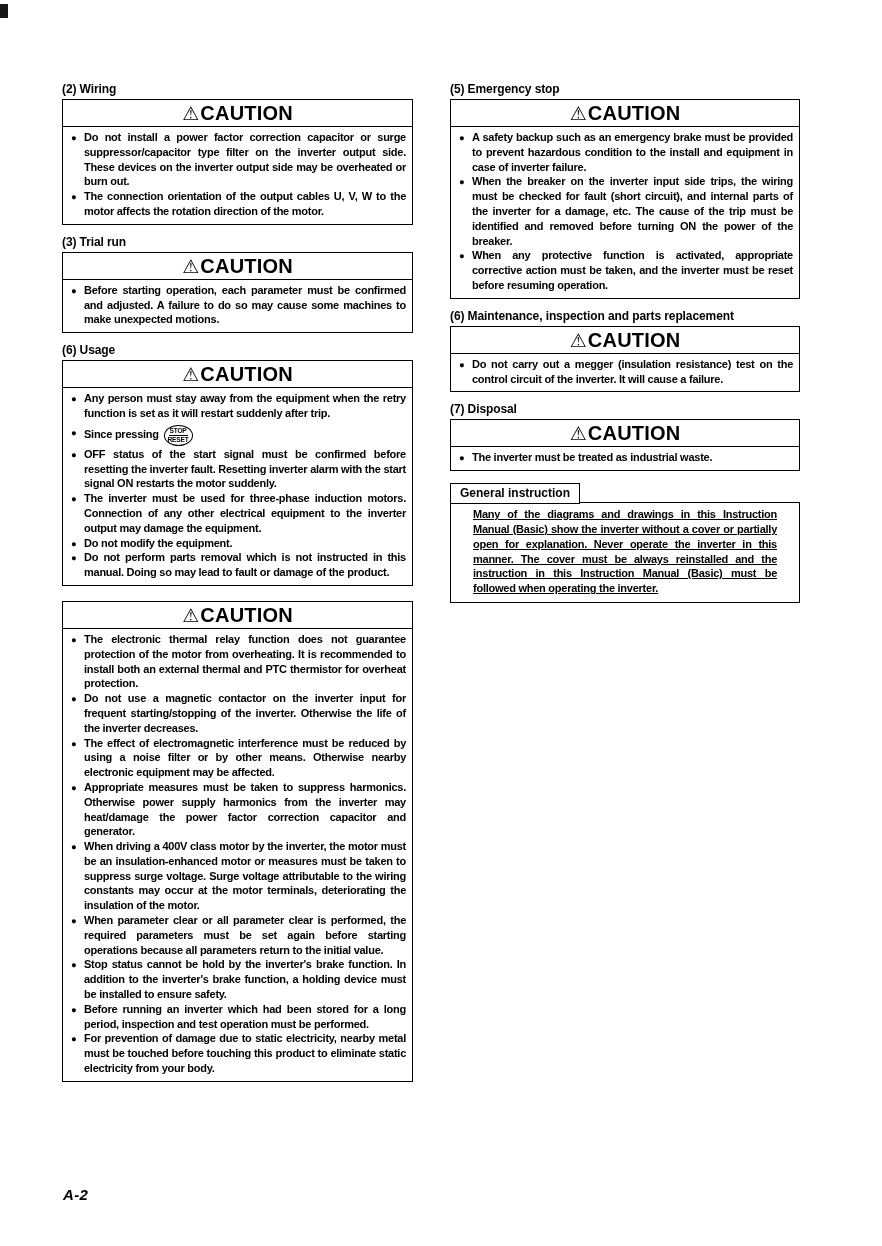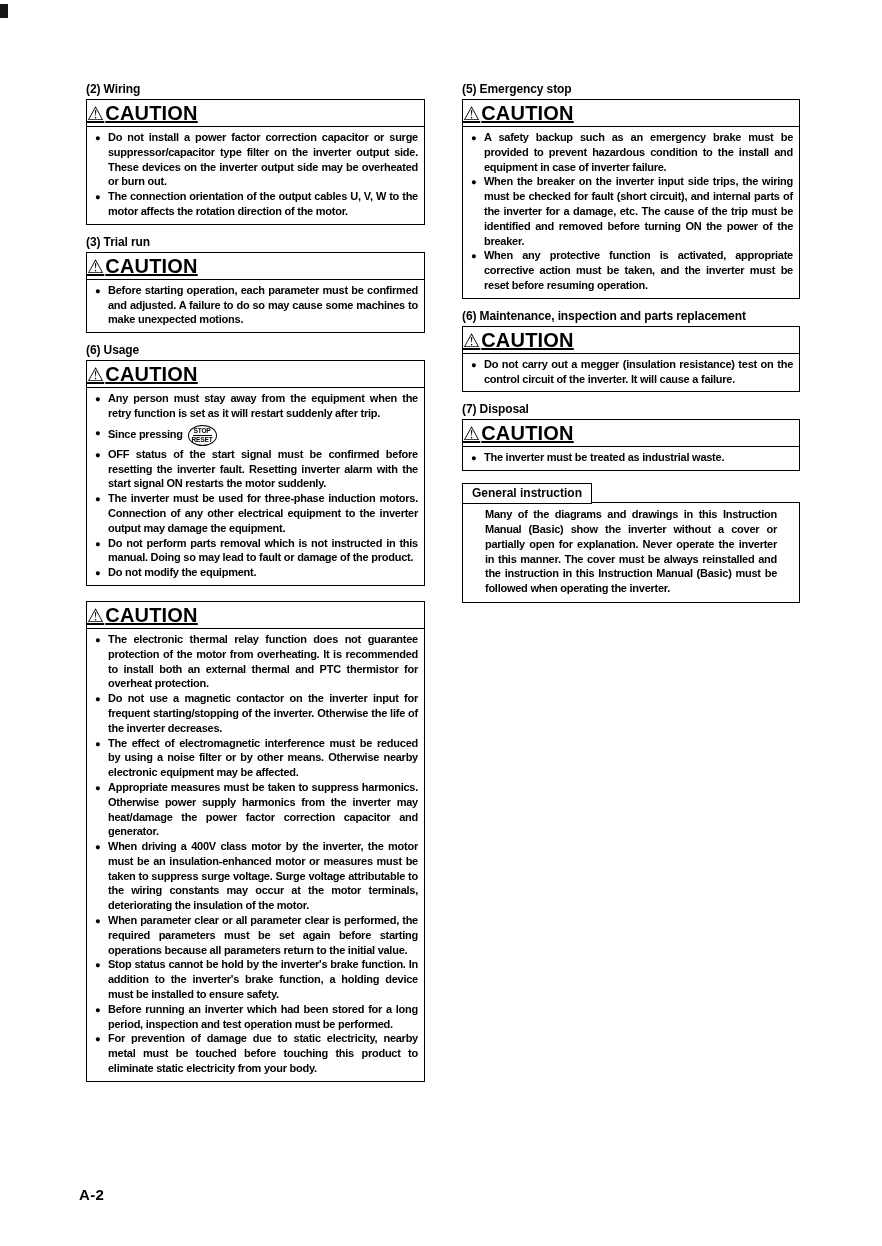--- a/index.html
+++ b/index.html
@@ -3,62 +3,62 @@
 <meta charset="utf-8">
 <style>
   * { margin:0; padding:0; box-sizing:border-box; }
   html,body { background:#fff; }
   .page {
     position:relative; width:882px; height:1246px; background:#ffffff;
     font-family:"Liberation Sans","DejaVu Sans",sans-serif;
     font-weight:bold; color:#000; overflow:hidden;
   }
   .scan-mark { position:absolute; left:0; top:4px; width:8px; height:14px; background:#171717; }
-  .columns { display:flex; gap:37px; padding:82px 82px 0 62px; align-items:flex-start;margin-left:24px; }
+  .columns { display:flex; gap:37px; padding:82px 82px 0 62px; align-items:flex-start; }
   .col { display:block; }
   .col-left  { width:351px; }
   .col-right { width:350px; }
   .sec { margin-bottom:10px; }
   .sec-heading { font-size:12px; line-height:14px; margin-bottom:3px; letter-spacing:-0.1px; }
   .alert-box { border:1.5px solid #000; background:#fff; }
   .alert-title {
-    text-align:left; font-size:20px; line-height:23px; padding:2px 0 1px;
-    border-bottom:1.5px solid #000; letter-spacing:0.2px; white-space:nowrap;text-decoration:underline;
+    text-align:center; font-size:20px; line-height:23px; padding:2px 0 1px;
+    border-bottom:1.5px solid #000; letter-spacing:0.2px; white-space:nowrap;
   }
   .alert-title .tri { font-size:19px; font-weight:normal; margin-right:1px; }
   ul.bullets { list-style:none; padding:3px 6px 5px 8px; }
   ul.bullets li {
     position:relative; padding-left:13px; text-align:justify;
     font-size:11px; line-height:14.8px; letter-spacing:-0.25px;
   }
   ul.bullets li::before { content:"\25CF"; position:absolute; left:0; top:1px; font-size:9.5px; }
   ul.bullets li.has-key { margin:4px 0 1px; }
   .stop-reset-key {
     display:inline-flex; flex-direction:column; align-items:center; justify-content:center;
     width:29px; height:21px; border:1.2px solid #000; border-radius:50%;
     vertical-align:middle; margin:0 2px; background:#fff; flex-shrink:0;
   }
   .stop-reset-key .key-top {
     display:block; font-size:6.6px; line-height:8px; letter-spacing:-0.2px;
     border-bottom:1px solid #000; padding:0 1px;
   }
   .stop-reset-key .key-bottom { display:block; font-size:6.6px; line-height:8px; letter-spacing:-0.2px; }
-  .gi-box { margin-top:12px; }
+  .gi-box { margin-top:12px;text-decoration:underline; }
   .gi-tab {
     display:inline-block; border:1.5px solid #000; background:#fff;
     font-size:12px; line-height:14px; padding:2px 9px 3px;
     position:relative; z-index:1; margin-bottom:-2px;
   }
   .gi-body {
     border:1.5px solid #000; padding:4px 22px 6px; text-align:justify;
     font-size:11px; line-height:14.8px; letter-spacing:-0.25px;
   }
   .page-number {
     position:absolute; left:63px; top:1186px;
-    font-size:15px; letter-spacing:0.3px;margin-left:16px;
+    font-size:15px; font-style:italic; letter-spacing:0.3px;
   }
 </style>
 </head>
 <body>
 
 <div class="page">
   <div class="scan-mark"></div>
 
   <div class="columns">
 
@@ -90,22 +90,22 @@
         <div class="alert-box">
           <div class="alert-title"><span class="tri">⚠</span><span>CAUTION</span></div>
           <ul class="bullets">
               <li>Any person must stay away from the equipment when the retry function is set as it will restart suddenly after trip.</li>
               <li class="has-key"><span>Since pressing </span><span class="stop-reset-key">
                   <span class="key-top">STOP</span>
                   <span class="key-bottom">RESET</span>
                 </span></li>
               <li>OFF status of the start signal must be confirmed before resetting the inverter fault. Resetting inverter alarm with the start signal ON restarts the motor suddenly.</li>
               <li>The inverter must be used for three-phase induction motors. Connection of any other electrical equipment to the inverter output may damage the equipment.</li>
+              <li>Do not modify the equipment.</li>
               <li>Do not perform parts removal which is not instructed in this manual. Doing so may lead to fault or damage of the product.</li>
-              <li>Do not modify the equipment.</li>
             </ul>
         </div>
       </section>
 
       <section class="sec" style="margin-top:15px;">
         <div class="alert-box">
           <div class="alert-title"><span class="tri">⚠</span><span>CAUTION</span></div>
           <ul class="bullets">
               <li>The electronic thermal relay function does not guarantee protection of the motor from overheating. It is recommended to install both an external thermal and PTC thermistor for overheat protection.</li>
               <li>Do not use a magnetic contactor on the inverter input for frequent starting/stopping of the inverter. Otherwise the life of the inverter decreases.</li>

